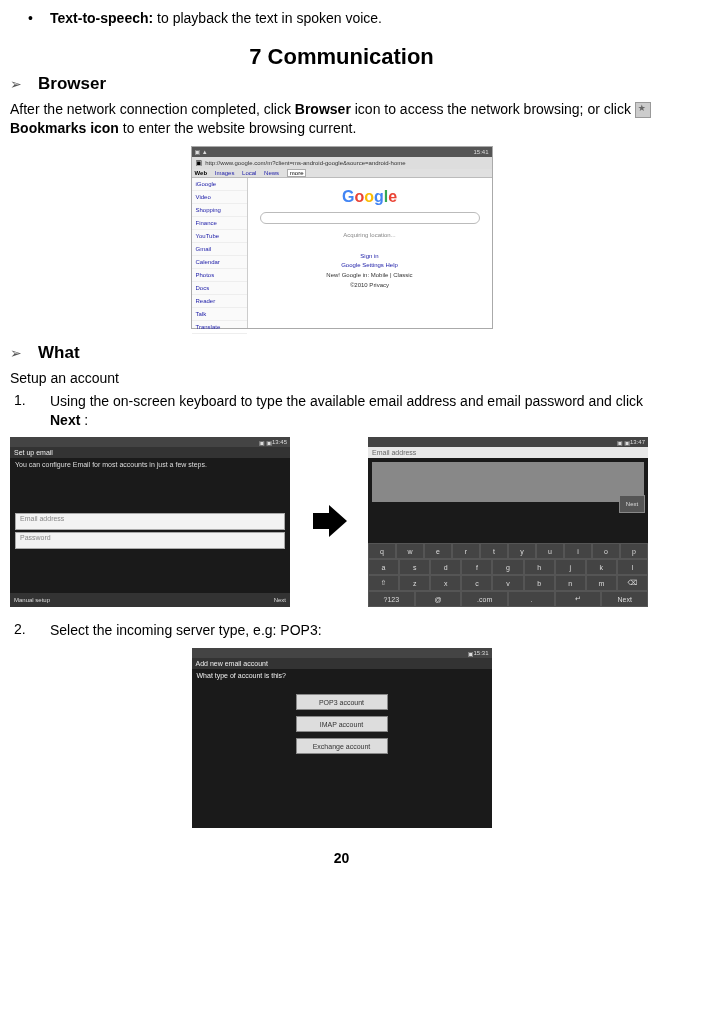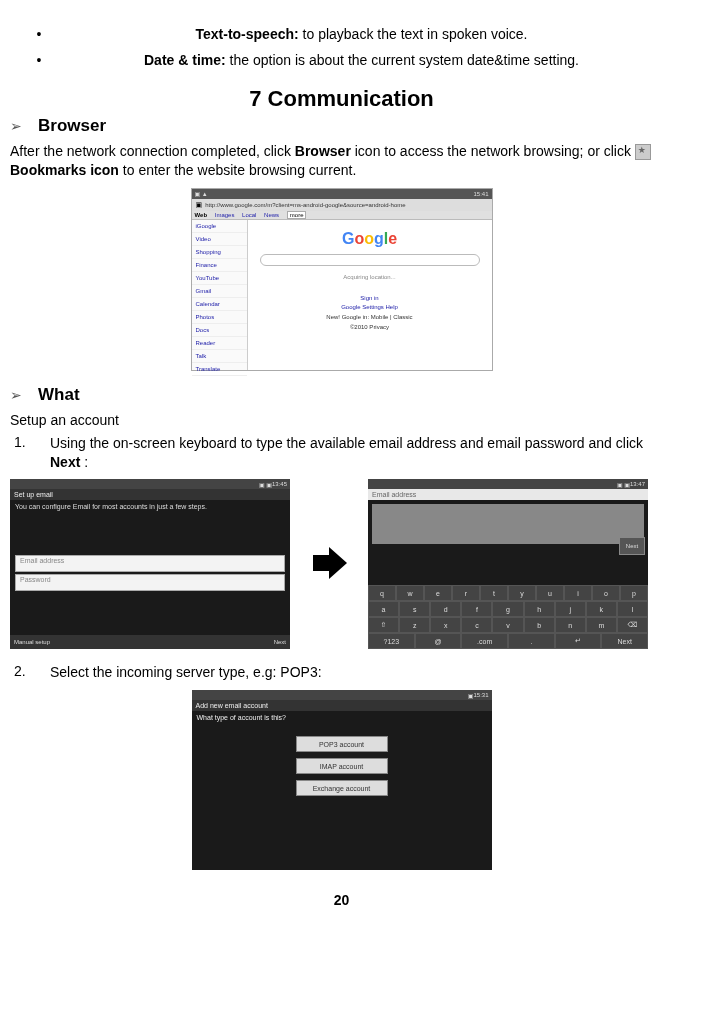--- a/index.html
+++ b/index.html
@@ -5,23 +5,22 @@
   body {
     font-family: Arial, Helvetica, sans-serif;
     font-size: 14px;
     color: #000;
     width: 703px;
     margin: 0;
     padding: 10px 30px 20px 10px;
     box-sizing: border-box;
   }
   .bullet-list {
-    margin: 16px 0 15px 0;
+    margin: 0 0 15px 0;
     padding: 0;
-    text-align: center;
   }
   .bullet-item {
     display: flex;
     margin-bottom: 10px;
     padding-left: 18px;
   }
   .bullet-dot {
     width: 22px;
     flex-shrink: 0;
   }
@@ -126,26 +125,20 @@
 </head>
 <body>
 
 <div class="bullet-list">
   <div class="bullet-item">
     <div class="bullet-dot"></div>
     <div class="bullet-text">
       <span class="bold">Text-to-speech:</span><span> to playback the text in spoken voice.</span>
     </div>
   </div>
-  <div class="bullet-item">
-    <div class="bullet-dot"></div>
-    <div class="bullet-text">
-      <span class="bold">Date &amp; time:</span><span> the option is about the current system date&amp;time setting.</span>
-    </div>
-  </div>
 </div>
 
 <h1 class="section">7 Communication</h1>
 
 <div class="sub-heading">
   <div class="chevron">➢</div>
   <div class="sub-title">Browser</div>
 </div>
 
 <p class="para">

